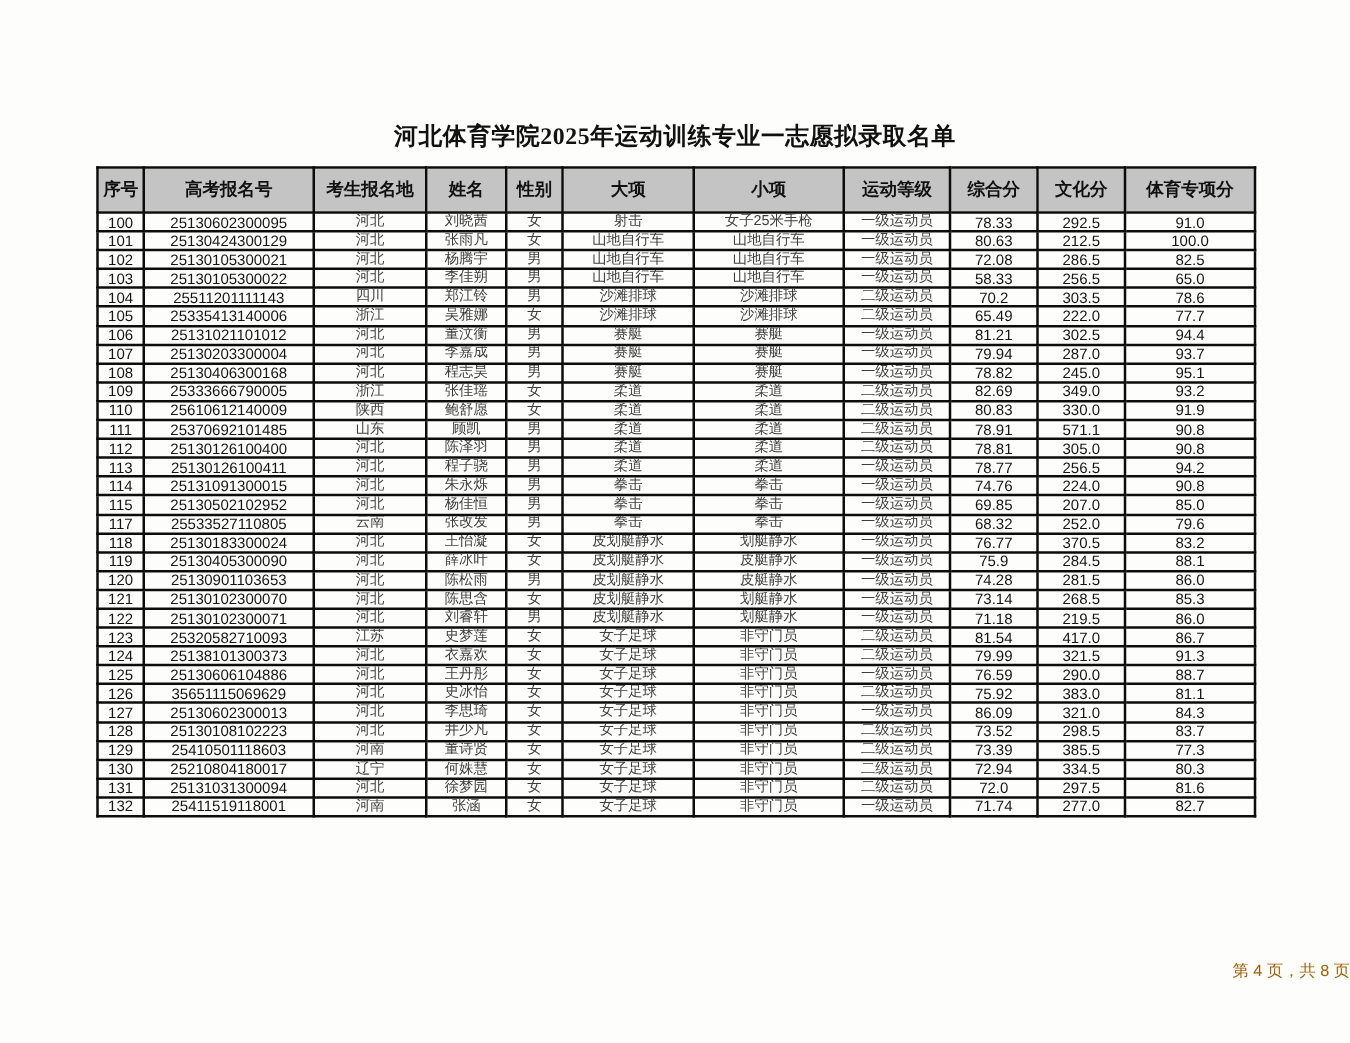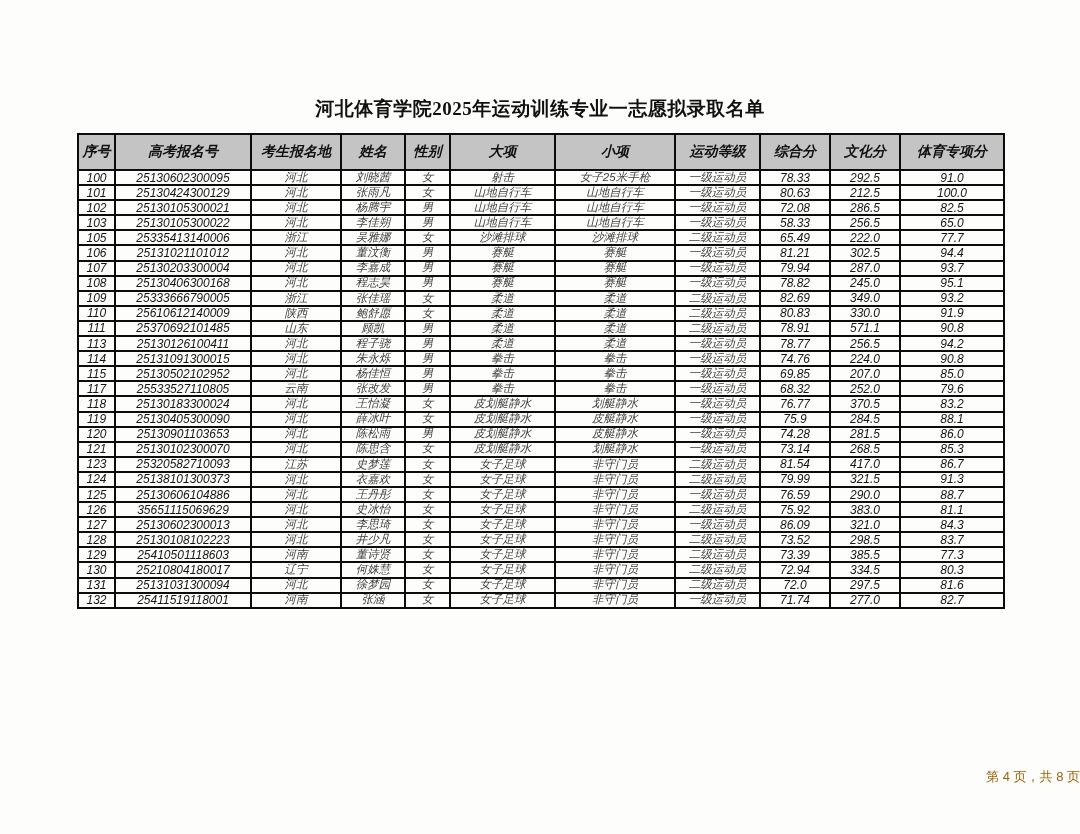--- a/index.html
+++ b/index.html
@@ -33,21 +33,20 @@
     position: absolute;
     top: 133px;
     left: 77px;
     width: 926px;
   }
   table.admission {
     border-collapse: collapse;
     table-layout: fixed;
     width: 926px;
     border: 2px solid #3b82f6;
-    font-style: italic;
   }
   table.admission th, table.admission td {
     border: 2px solid #0c0c0c;
     text-align: center;
     vertical-align: middle;
     padding: 0 1px;
     overflow: hidden;
     white-space: nowrap;
   }
   table.admission th {
@@ -166,20 +165,33 @@
             <td>李佳朔</td>
             <td>男</td>
             <td>山地自行车</td>
             <td>山地自行车</td>
             <td>一级运动员</td>
             <td>58.33</td>
             <td>256.5</td>
             <td>65.0</td>
           </tr>
           <tr>
+            <td>104</td>
+            <td>25511201111143</td>
+            <td>四川</td>
+            <td>郑江铃</td>
+            <td>男</td>
+            <td>沙滩排球</td>
+            <td>沙滩排球</td>
+            <td>二级运动员</td>
+            <td>70.2</td>
+            <td>303.5</td>
+            <td>78.6</td>
+          </tr>
+          <tr>
             <td>105</td>
             <td>25335413140006</td>
             <td>浙江</td>
             <td>吴雅娜</td>
             <td>女</td>
             <td>沙滩排球</td>
             <td>沙滩排球</td>
             <td>二级运动员</td>
             <td>65.49</td>
             <td>222.0</td>
@@ -257,20 +269,33 @@
             <td>顾凯</td>
             <td>男</td>
             <td>柔道</td>
             <td>柔道</td>
             <td>二级运动员</td>
             <td>78.91</td>
             <td>571.1</td>
             <td>90.8</td>
           </tr>
           <tr>
+            <td>112</td>
+            <td>25130126100400</td>
+            <td>河北</td>
+            <td>陈泽羽</td>
+            <td>男</td>
+            <td>柔道</td>
+            <td>柔道</td>
+            <td>二级运动员</td>
+            <td>78.81</td>
+            <td>305.0</td>
+            <td>90.8</td>
+          </tr>
+          <tr>
             <td>113</td>
             <td>25130126100411</td>
             <td>河北</td>
             <td>程子骁</td>
             <td>男</td>
             <td>柔道</td>
             <td>柔道</td>
             <td>一级运动员</td>
             <td>78.77</td>
             <td>256.5</td>
@@ -359,20 +384,33 @@
             <td>25130102300070</td>
             <td>河北</td>
             <td>陈思含</td>
             <td>女</td>
             <td>皮划艇静水</td>
             <td>划艇静水</td>
             <td>一级运动员</td>
             <td>73.14</td>
             <td>268.5</td>
             <td>85.3</td>
+          </tr>
+          <tr>
+            <td>122</td>
+            <td>25130102300071</td>
+            <td>河北</td>
+            <td>刘睿轩</td>
+            <td>男</td>
+            <td>皮划艇静水</td>
+            <td>划艇静水</td>
+            <td>一级运动员</td>
+            <td>71.18</td>
+            <td>219.5</td>
+            <td>86.0</td>
           </tr>
           <tr>
             <td>123</td>
             <td>25320582710093</td>
             <td>江苏</td>
             <td>史梦莲</td>
             <td>女</td>
             <td>女子足球</td>
             <td>非守门员</td>
             <td>二级运动员</td>

